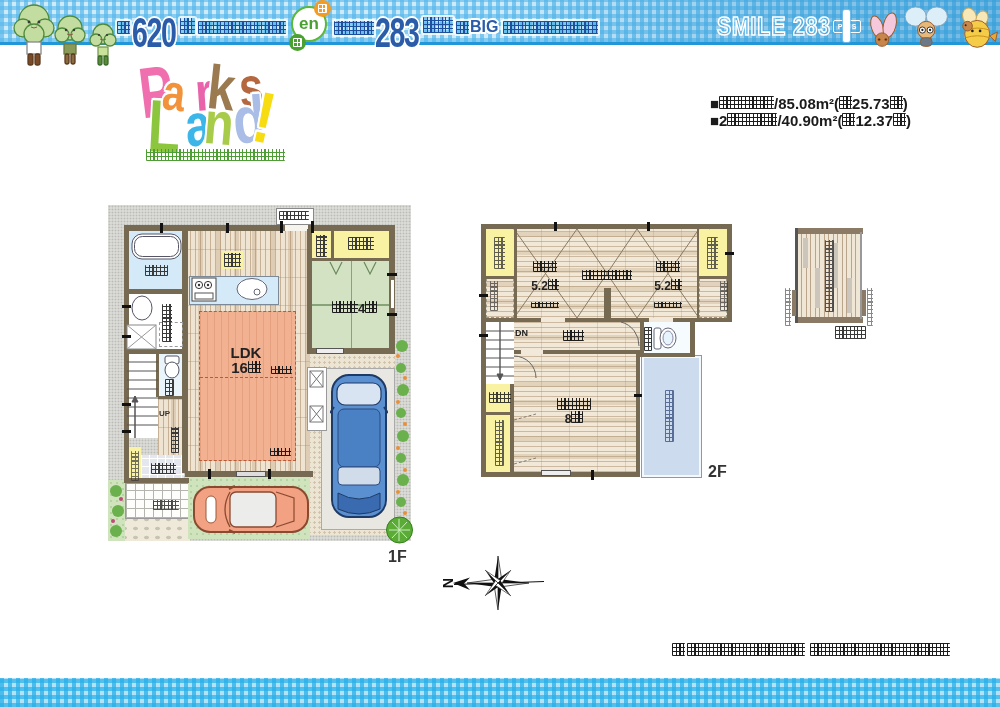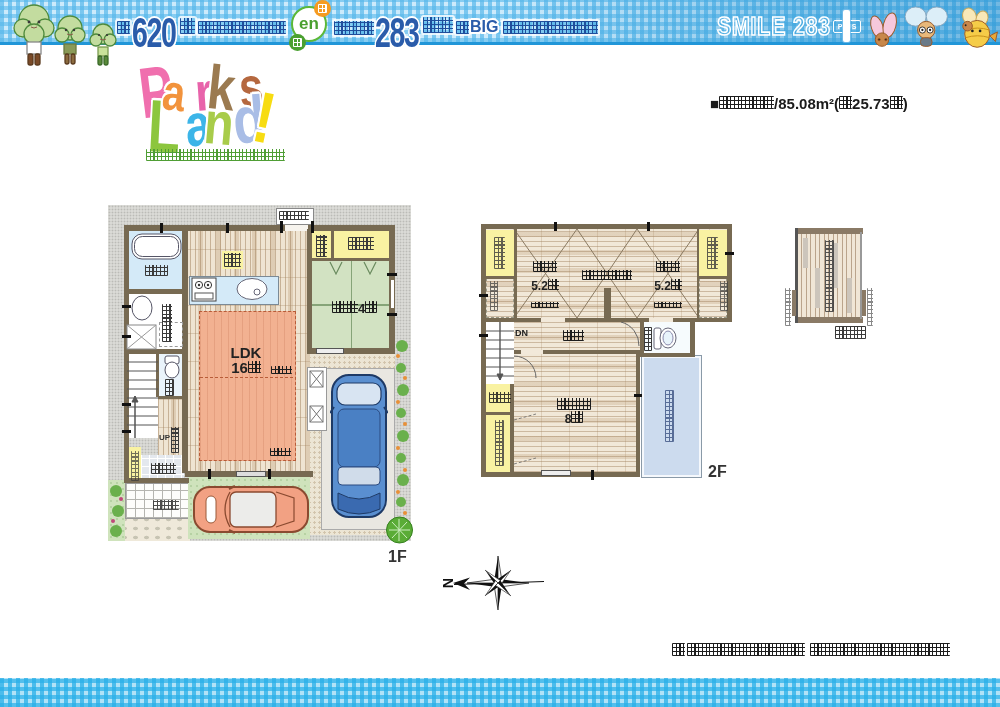--- a/index.html
+++ b/index.html
@@ -65,20 +65,21 @@
 <div class="pl" style="left:150px;top:89px;font-size:74px;color:#8cc63e;transform:rotate(3deg) scale(.72,1);transform-origin:left top">L</div>
 <div class="pl" style="left:182px;top:97px;font-size:60px;color:#3cb5e8;transform:rotate(-6deg) scale(.78,1);transform-origin:left top">a</div>
 <div class="pl" style="left:207px;top:93px;font-size:60px;color:#a8cc4a;transform:rotate(5deg) scale(.80,1);transform-origin:left top">n</div>
 <div class="pl" style="left:230px;top:88px;font-size:66px;color:#a9bde6;transform:rotate(-5deg) scale(.80,1);transform-origin:left top">d</div>
 <div class="pl" style="left:262px;top:80px;font-size:72px;color:#f7dc12;transform:rotate(12deg) scale(.85,1);transform-origin:left top">!</div>
 <div class="ab j g" style="left:146px;top:149px;width:139px;height:12px"></div>
 
 
 <div class="ab" style="left:710px;top:95px;font-size:15px;font-weight:bold;color:#1b1b1b;line-height:17px;white-space:nowrap">
 <div>■<span class="ji k" style="width:55px;height:13px"></span>/85.08m²(<span class="ji k" style="width:13px;height:13px"></span>25.73<span class="ji k" style="width:13px;height:13px"></span>)</div>
+<div>■2<span class="ji k" style="width:50px;height:13px"></span>/40.90m²(<span class="ji k" style="width:13px;height:13px"></span>12.37<span class="ji k" style="width:13px;height:13px"></span>)</div>
 </div>
 
 <div class="ab" style="left:672px;top:642px;white-space:nowrap">
 <span class="ji k" style="width:13px;height:13px"></span><span class="ji k" style="width:118px;height:13px;margin-left:2px"></span><span class="ji k" style="width:140px;height:13px;margin-left:5px"></span>
 </div>
 
 <svg class="ab" style="left:440px;top:550px" width="110" height="68" viewBox="0 0 110 68">
 <line x1="14" y1="34.5" x2="104" y2="31.5" stroke="#111" stroke-width="1.1"></line>
 <path d="M30 27.5 L13 33 L30 40 L24 33.5 Z" fill="#111"></path>
 <text font-family="Liberation Sans" font-size="14" font-weight="bold" fill="#111" transform="translate(3,28) rotate(90)">N</text>
@@ -261,21 +262,21 @@
       </svg>
  <div class="j d" style="left:57px;top:174px;width:9px;height:17px"></div>
  
  <svg class="ab" style="left:19px;top:147px" width="31" height="86" viewBox="0 0 31 86">
         <g stroke="#555" stroke-width="1">
           <path d="M0 10 H31 M0 19 H31 M0 28 H31 M0 37 H31 M0 46 H31 M0 55 H31 M0 64 H31 M0 73 H31" fill="none"></path>
           <line x1="8" y1="44" x2="8" y2="86" stroke-width="1.5"></line>
           <path d="M8 44 L5 50 L11 50 Z" fill="#555"></path>
         </g>
       </svg>
- <div class="ab" style="left:51px;top:228px;font-size:8px;font-weight:bold;color:#333">UP</div>
+ <div class="ab" style="left:51px;top:204px;font-size:8px;font-weight:bold;color:#333">UP</div>
  <div class="j d" style="left:63px;top:222px;width:8px;height:26px"></div>
  <div class="j d" style="left:23px;top:246px;width:8px;height:30px;opacity:.7"></div>
  <div class="j d" style="left:43px;top:258px;width:25px;height:11px"></div>
  <div class="j d" style="left:45px;top:295px;width:26px;height:10px;opacity:.9"></div>
  
  <div class="j d" style="left:208px;top:30px;width:11px;height:22px"></div>
  <div class="j d" style="left:240px;top:32px;width:26px;height:13px"></div>
  <div class="ab" style="left:224px;top:96px;font-size:13px;font-weight:bold;color:#222"><span class="ji k" style="width:26px;height:12px"></span>4<span class="ji k" style="width:12px;height:12px"></span></div>
  <svg class="ab" style="left:204px;top:55px" width="79" height="20" viewBox="0 0 79 20">
         <path d="M18 2 L24 14 L30 2 M52 2 L58 14 L64 2" fill="none" stroke="#6a8a5e" stroke-width="1.2"></path>

